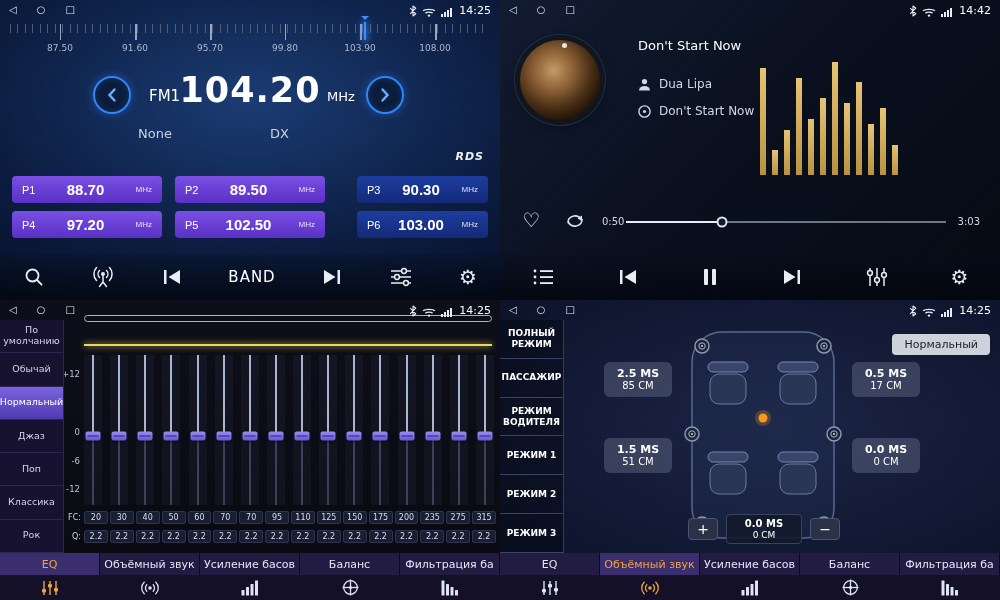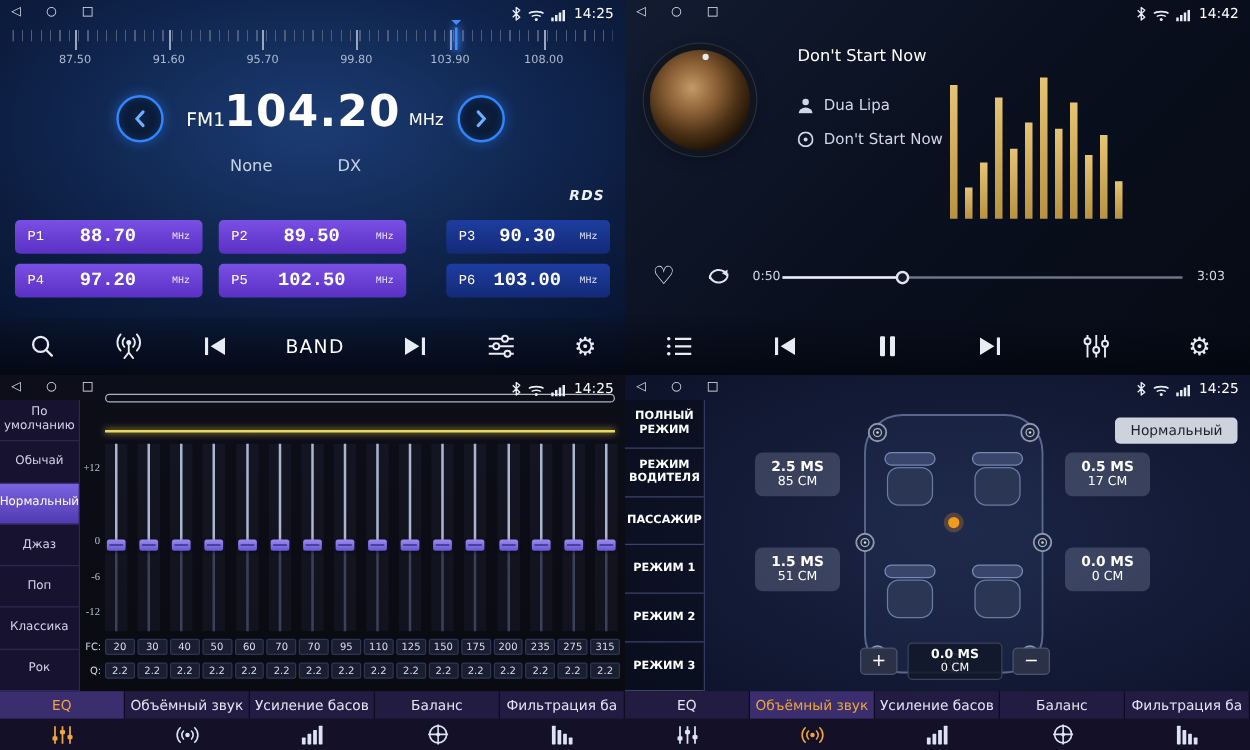--- a/index.html
+++ b/index.html
@@ -39,24 +39,24 @@
   .scale-labels span:nth-of-type(5){left:350px;}.scale-labels span:nth-of-type(6){left:425px;}
   .pointer{position:absolute;top:-2px;width:2px;height:18px;background:#3f8cff;box-shadow:0 0 7px 1px #3f8cff;transform:translateX(-1px);}
   .pointer:before{content:"";position:absolute;top:-6px;left:-3px;border:4px solid transparent;border-top-color:#3f8cff;}
   .freqrow{position:absolute;top:64px;left:0;right:0;height:66px;}
   .navbtn{position:absolute;width:38px;height:38px;border-radius:50%;border:2.5px solid #2f86ff;background:radial-gradient(circle,#0d2244,#081226);box-shadow:0 0 10px rgba(47,134,255,.45),inset 0 0 8px rgba(47,134,255,.3);display:flex;align-items:center;justify-content:center;cursor:pointer;}
   .navbtn.prev{left:93px;top:12px;}.navbtn.next{left:366px;top:12px;}
   .bandname{position:absolute;left:149px;top:23px;font-size:15px;color:#fff;}
   .bigfreq{position:absolute;left:50%;transform:translateX(-50%);top:6px;font-size:35px;font-weight:bold;letter-spacing:1px;color:#fff;}
   .mhzlbl{position:absolute;left:327px;top:25px;font-size:13px;color:#fff;}
   .subtxt{position:absolute;top:126px;font-size:13px;color:#c8d2e4;}
-  .subtxt.none{left:138px;margin-left:46px;}.subtxt.dx{left:270px;}
+  .subtxt.none{left:138px;}.subtxt.dx{left:270px;}
   .rds{position:absolute;right:16px;top:150px;font-size:11px;font-style:italic;font-weight:bold;letter-spacing:1px;color:#eef2f8;}
   .presets{position:absolute;left:12px;right:12px;top:176px;display:grid;grid-template-columns:repeat(3,1fr);gap:8px 13px;}
-  .preset{height:27px;border:none;border-radius:4px;display:flex;align-items:center;gap:6px;padding:0 10px;color:#fff;font-family:Liberation Mono, monospace;cursor:pointer;}
+  .preset{height:27px;border:none;border-radius:4px;display:flex;align-items:center;gap:6px;padding:0 10px;color:#fff;font-family:Liberation Sans, sans-serif;cursor:pointer;}
   .preset.purple{background:linear-gradient(180deg,#7a4fe4,#5a31c4);}
   .preset.blue{background:linear-gradient(180deg,#1d3da0,#142a78);margin-left:19px;}
   .pid{font-size:11px;}.pfreq{font-size:15px;font-weight:bold;flex:1;text-align:center;}.punit{font-size:8px;opacity:.85;}
 
   
   .q-player{background:linear-gradient(135deg,#121c31 0%,#0a101f 45%,#060a14 100%);}
   .album{position:absolute;left:20px;top:40px;width:80px;height:80px;border-radius:50%;
     background:radial-gradient(circle at 42% 38%,#c29a66 0%,#8a5f35 30%,#4a3015 55%,#1a0f04 78%,#060300 100%);
     box-shadow:0 0 0 5px #10151f,0 0 0 6px #262e40,0 4px 14px rgba(0,0,0,.6);}
   .album:after{content:"";position:absolute;left:52%;top:3px;width:5px;height:5px;background:#e8e8ea;border-radius:50%;}
@@ -82,21 +82,21 @@
   .istrip-cell{flex:1;display:flex;align-items:center;justify-content:center;color:#dde3f2;cursor:pointer;}
   .istrip-cell.active{color:#f0a43c;}
 
   
   .q-eq{background:linear-gradient(180deg,#0e0e1a,#0a0a12 85%);}
   .eq-side{position:absolute;left:0;top:20px;bottom:47px;width:64px;background:#171230;border-right:1px solid #2c2750;display:flex;flex-direction:column;z-index:4;}
   .eq-preset{flex:1;display:flex;align-items:center;justify-content:center;text-align:center;font-size:9.5px;color:#d6d2ea;border-bottom:1px solid #2c2750;padding:1px 3px;cursor:pointer;line-height:1.15;}
   .eq-preset.active{background:linear-gradient(180deg,#7a63e0,#4f3bb0);color:#fff;}
   .eq-scrollbar{position:absolute;left:84px;right:8px;top:15px;height:7px;border:1px solid #aab4c6;border-radius:4px;}
   .eq-curve{position:absolute;left:84px;right:8px;top:44px;height:2px;background:#ead95a;box-shadow:0 0 6px #ead95a;}
-  .eq-scale{position:absolute;left:64px;top:55px;width:19px;height:150px;font-size:8.5px;color:#b9c2d4;font-family:Liberation Serif, serif;}
+  .eq-scale{position:absolute;left:64px;top:55px;width:19px;height:150px;font-size:8.5px;color:#b9c2d4;}
   .eq-scale span{position:absolute;right:3px;}
   .eq-scale span:nth-of-type(1){top:14px;}.eq-scale span:nth-of-type(2){top:72px;}
   .eq-scale span:nth-of-type(3){top:101px;}.eq-scale span:nth-of-type(4){top:129px;}
   .eq-bands{position:absolute;left:84px;right:6px;top:55px;height:150px;display:flex;justify-content:space-between;}
   .band-col{width:18px;position:relative;background:rgba(120,130,170,.07);cursor:pointer;}
   .band-col:before{content:"";position:absolute;left:50%;top:0;bottom:0;width:2px;transform:translateX(-50%);background:linear-gradient(180deg,#aab6cf 0 54%,#3a4158 54% 100%);}
   .knob{position:absolute;left:50%;top:54%;transform:translate(-50%,-50%);width:15px;height:9px;border-radius:2px;background:linear-gradient(180deg,#9b8cf0,#6a55d8);box-shadow:0 1px 3px rgba(0,0,0,.6);}
   .knob:after{content:"";position:absolute;left:2px;right:2px;top:4px;height:1px;background:#2e2370;}
   .eq-valrow{position:absolute;left:64px;right:4px;height:14px;display:flex;align-items:center;gap:3px;}
   .eq-valrow.fc{top:210px;}.eq-valrow.q{top:229px;}
@@ -641,24 +641,24 @@
         <span class="time">14:25</span>
       </div>
     </header>
 
     <aside class="sur-side">
 
     <div class="sur-mode">
           <span>ПОЛНЫЙ РЕЖИМ</span>
         </div>
         <div class="sur-mode">
+          <span>ПАССАЖИР</span>
+        </div>
+        <div class="sur-mode">
           <span>РЕЖИМ ВОДИТЕЛЯ</span>
-        </div>
-        <div class="sur-mode">
-          <span>ПАССАЖИР</span>
         </div>
         <div class="sur-mode">
           <span>РЕЖИМ 1</span>
         </div>
         <div class="sur-mode">
           <span>РЕЖИМ 2</span>
         </div>
         <div class="sur-mode">
           <span>РЕЖИМ 3</span>
         </div>

